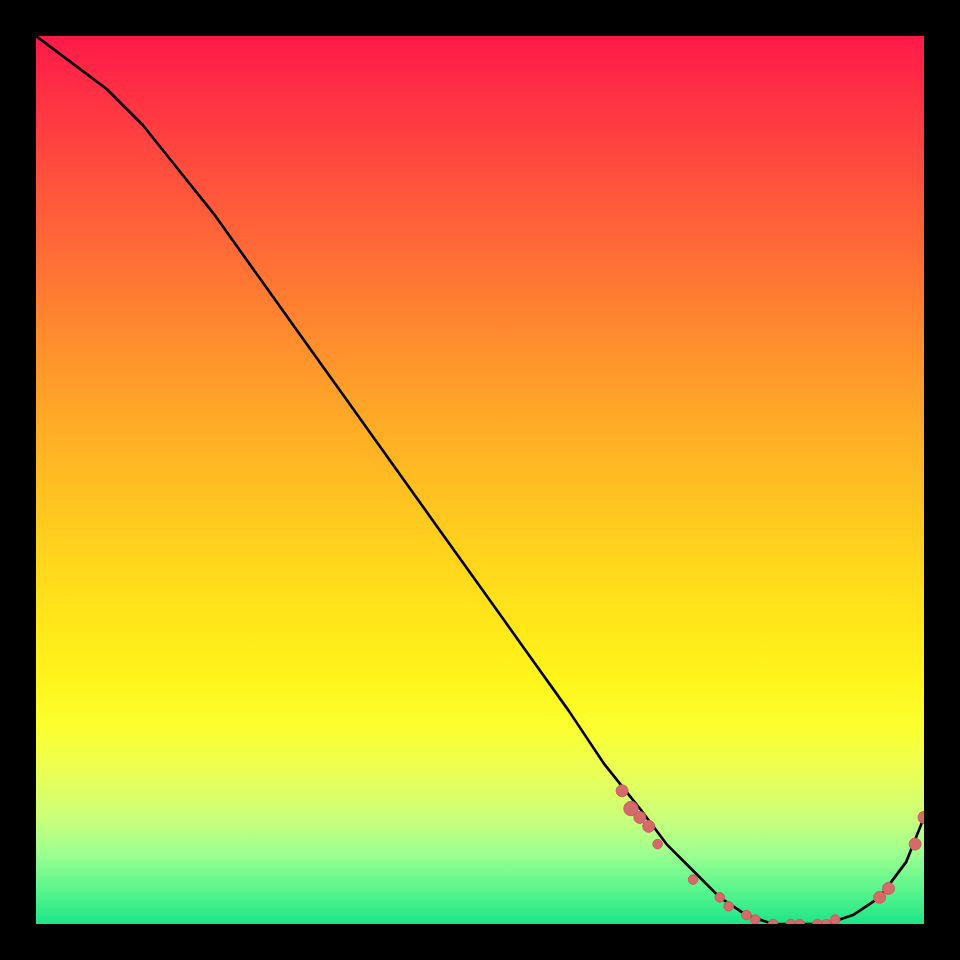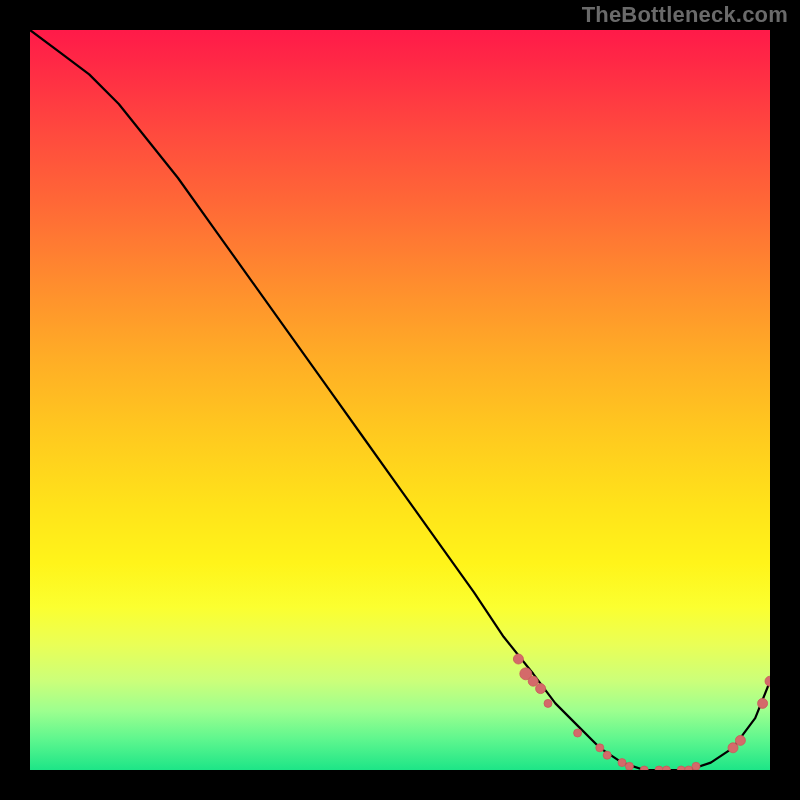--- a/index.html
+++ b/index.html
@@ -60,21 +60,20 @@
     position: absolute;
     inset: 0;
     width: 100%;
     height: 100%;
   }
 </style>
 </head>
 <body>
 <div class="frame">
 
-  <div class="watermark">TheBottleneck.com</div>
 
   <div class="plot">
     <div class="gradient"></div>
     <svg class="overlay" viewBox="0 0 740 740" preserveAspectRatio="none">
       <polyline id="curve-line" fill="none" stroke="#000000" stroke-width="2.2" stroke-linejoin="round" stroke-linecap="round" points="0.0,0.0 29.6,22.2 59.2,44.4 88.8,74.0 118.4,111.0 148.0,148.0 185.0,199.8 222.0,251.6 259.0,303.4 296.0,355.2 333.0,407.0 370.0,458.8 407.0,510.6 444.0,562.4 473.6,606.8 503.2,643.8 525.4,673.4 547.6,695.6 569.8,717.8 592.0,732.6 614.2,740.0 636.4,740.0 658.6,740.0 680.8,732.6 703.0,717.8 725.2,688.2 740.0,651.2"></polyline>
       <g id="markers">
           <circle cx="488.4" cy="629.0" r="5" fill="#d46a6a" stroke="#c95b5b" stroke-width="0.8"></circle>
           <circle cx="495.8" cy="643.8" r="6" fill="#d46a6a" stroke="#c95b5b" stroke-width="0.8"></circle>
           <circle cx="503.2" cy="651.2" r="5" fill="#d46a6a" stroke="#c95b5b" stroke-width="0.8"></circle>
           <circle cx="510.6" cy="658.6" r="5" fill="#d46a6a" stroke="#c95b5b" stroke-width="0.8"></circle>

